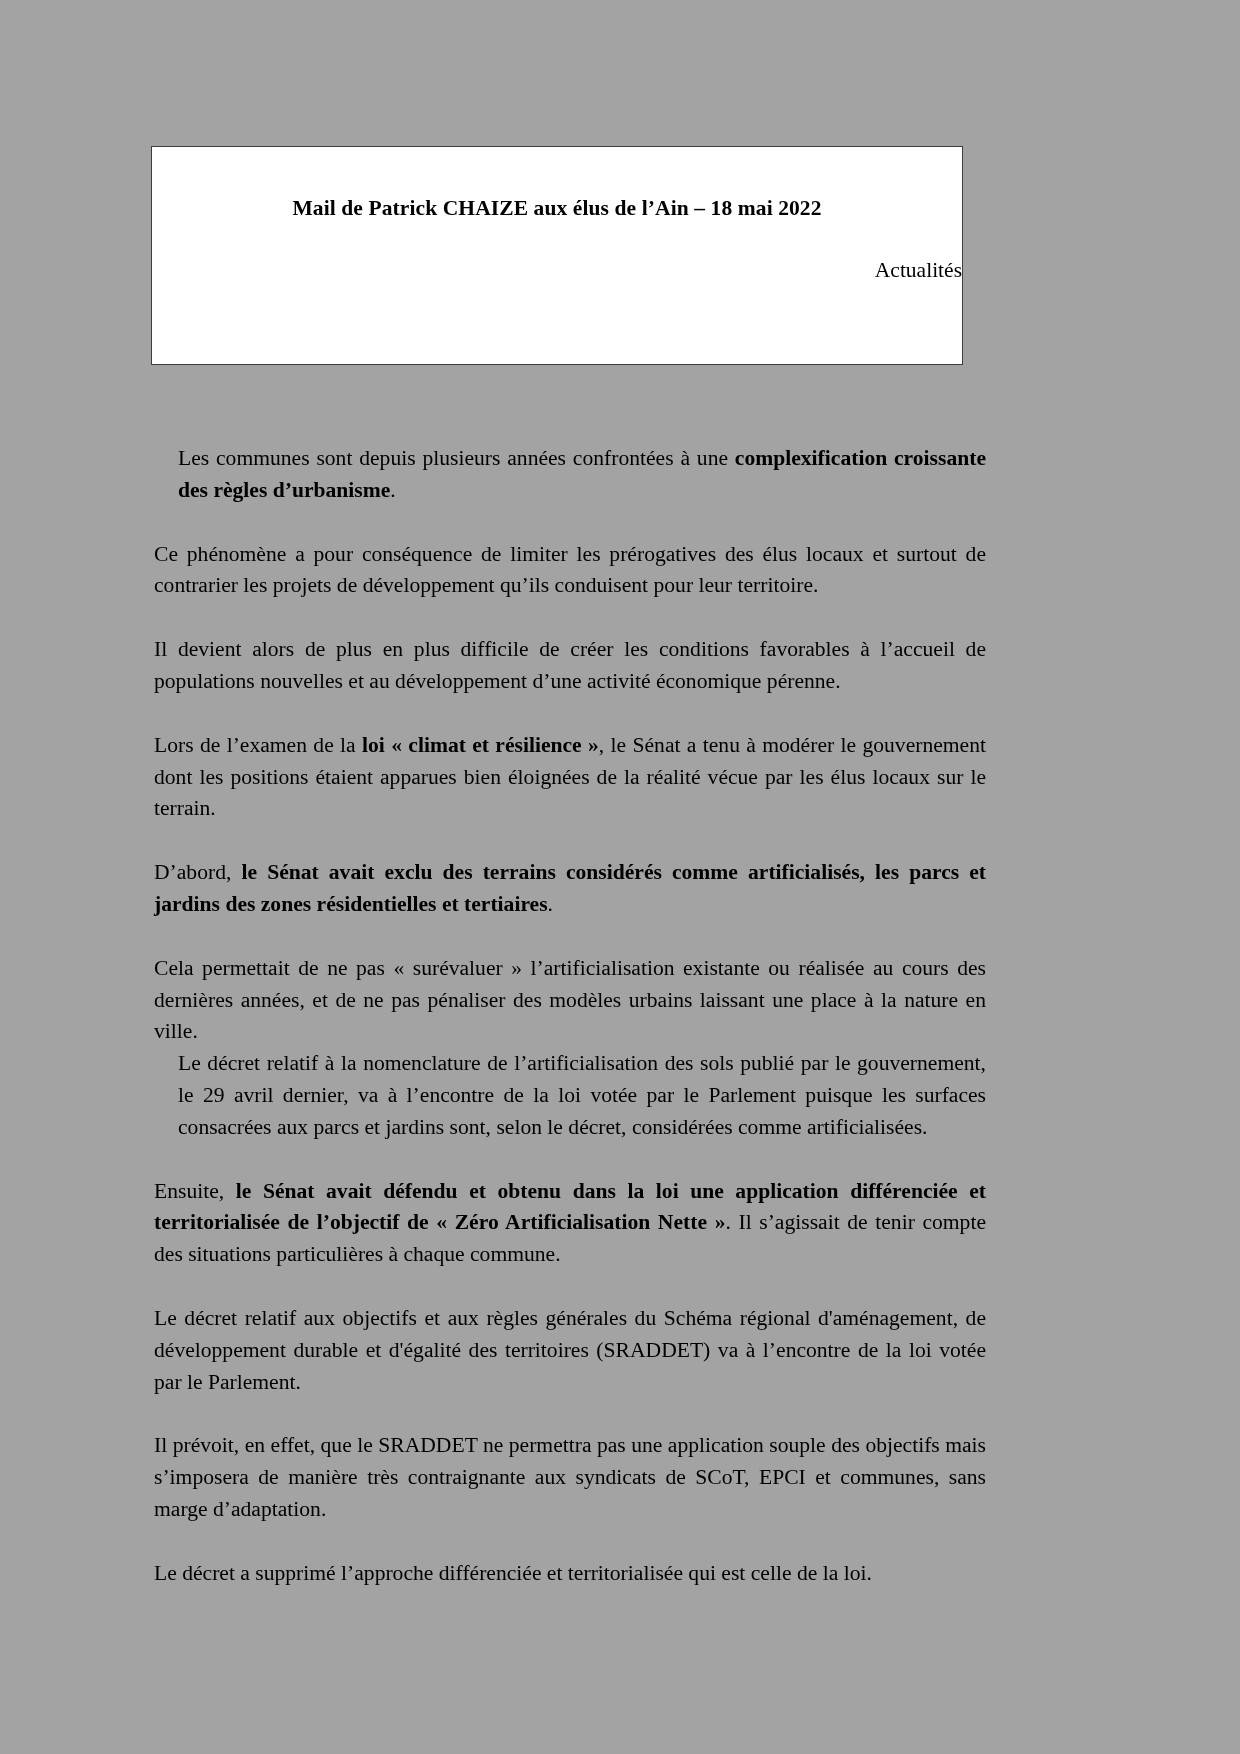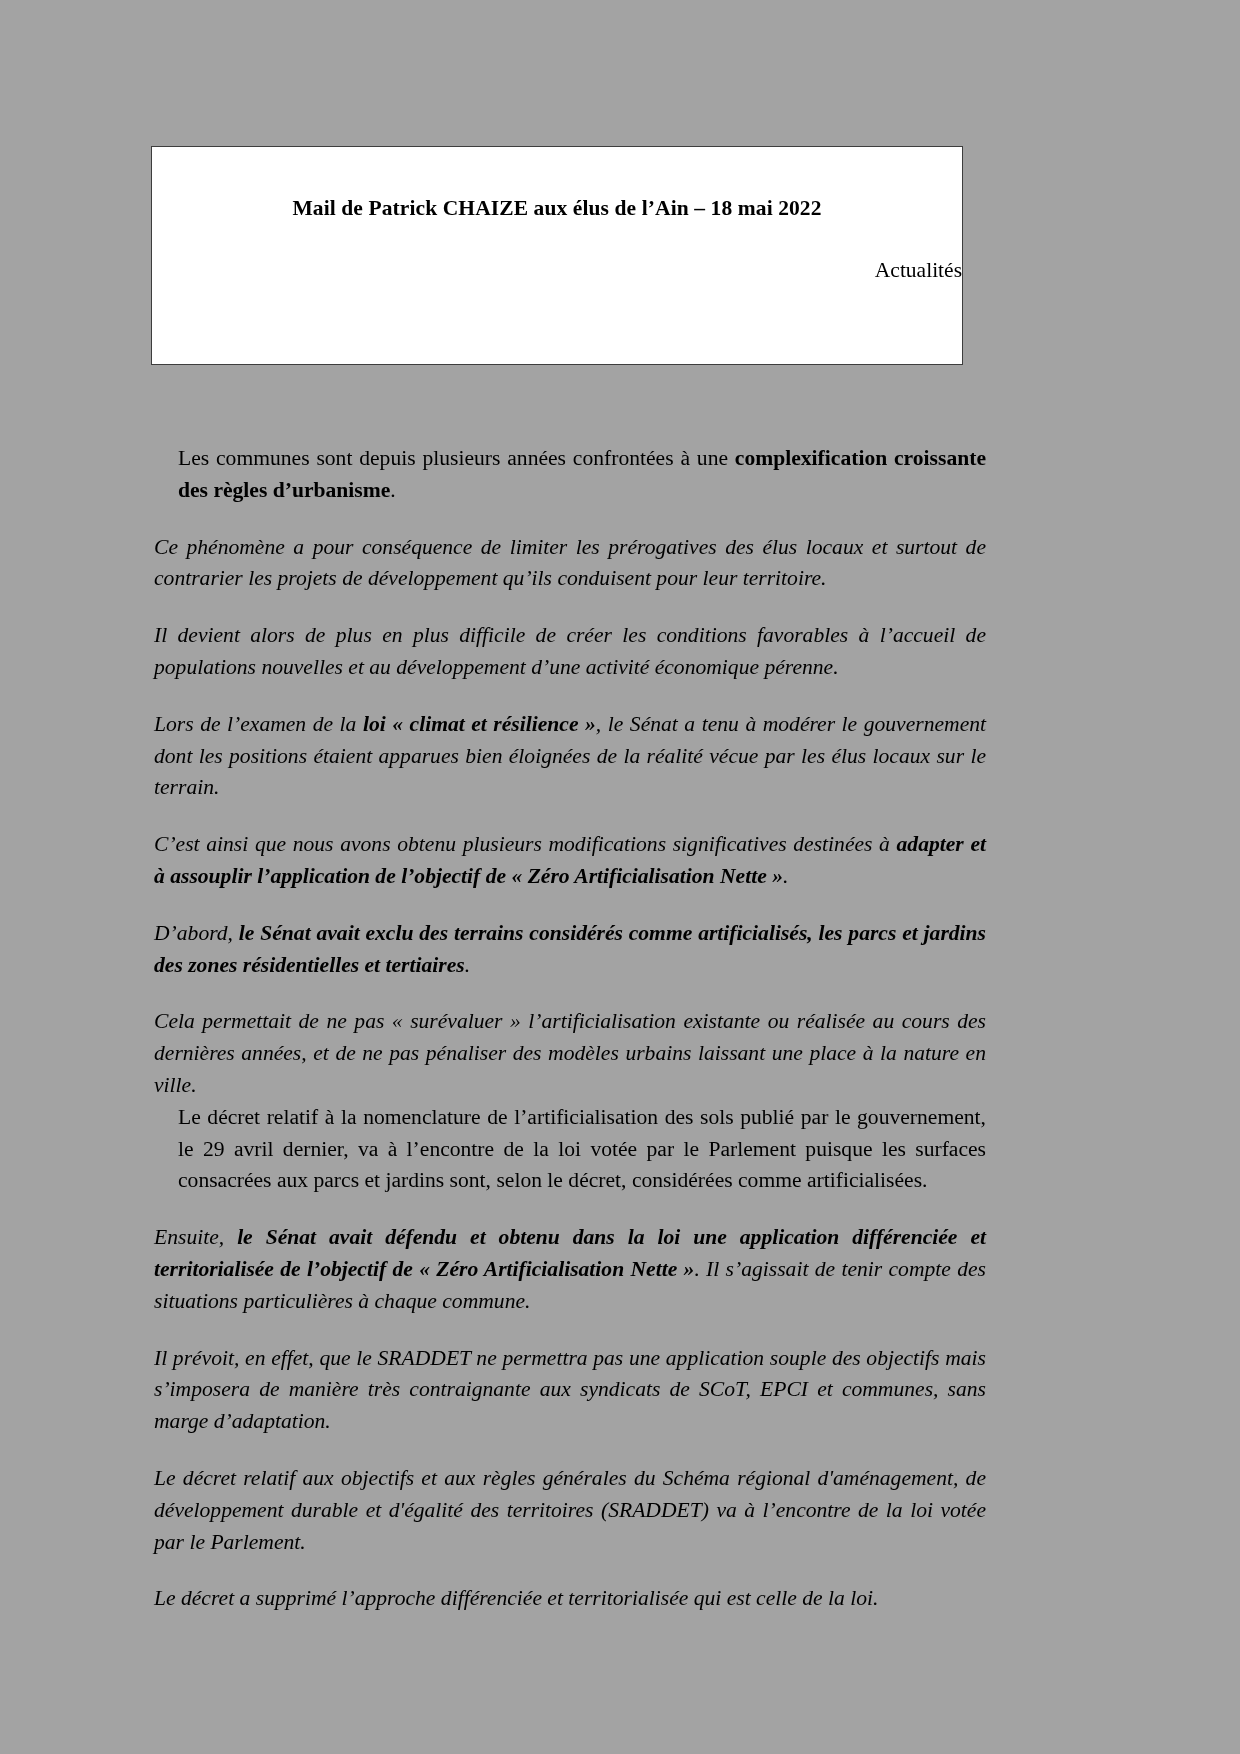--- a/index.html
+++ b/index.html
@@ -72,22 +72,21 @@
     margin: 0 0 0 0;
     font-size: 21.6px;
     line-height: 31.8px;
     text-align: justify;
     text-justify: inter-word;
     -webkit-hyphens: none;
     hyphens: none;
   }
 
   p.para.gap {
-    margin-top: 25px;
-    font-style: italic;
+    margin-top: 32px;
   }
 
   p.para.nogap {
     margin-top: 0;
     margin-left: 24px;
   }
 
   p.para.last-line-natural {
     text-align-last: left;
   }
@@ -109,31 +108,30 @@
   <div class="body-content">
 
     <p class="para nogap last-line-natural"><span>Les communes sont depuis plusieurs années confrontées à une </span><b>complexification croissante des règles d’urbanisme</b><span>.</span></p>
 
     <p class="para gap last-line-natural"><span>Ce phénomène a pour conséquence de limiter les prérogatives des élus locaux et surtout de contrarier les projets de développement qu’ils conduisent pour leur territoire.</span></p>
 
     <p class="para gap last-line-natural"><span>Il devient alors de plus en plus difficile de créer les conditions favorables à l’accueil de populations nouvelles et au développement d’une activité économique pérenne.</span></p>
 
     <p class="para gap last-line-natural"><span>Lors de l’examen de la </span><b>loi « climat et résilience »</b><span>, le Sénat a tenu à modérer le gouvernement dont les positions étaient apparues bien éloignées de la réalité vécue par les élus locaux sur le terrain.</span></p>
 
-    <p class="para gap last-line-natural"><span>C’est ainsi que nous avons obtenu plusieurs modifications significatives destinées à </span><b>adapter et à assouplir l’application de l’objectif de « Zéro Artificialisation Nette »</b><span>.</span></p>
 
     <p class="para gap last-line-natural"><span>D’abord, </span><b>le Sénat avait exclu des terrains considérés comme artificialisés, les parcs et jardins des zones résidentielles et tertiaires</b><span>.</span></p>
 
     <p class="para gap last-line-natural"><span>Cela permettait de ne pas « surévaluer » l’artificialisation existante ou réalisée au cours des dernières années, et de ne pas pénaliser des modèles urbains laissant une place à la nature en ville.</span></p>
 
     <p class="para nogap last-line-natural"><span>Le décret relatif à la nomenclature de l’artificialisation des sols publié par le gouvernement, le 29 avril dernier, va à l’encontre de la loi votée par le Parlement puisque les surfaces consacrées aux parcs et jardins sont, selon le décret, considérées comme artificialisées.</span></p>
 
     <p class="para gap last-line-natural"><span>Ensuite, </span><b>le Sénat avait défendu et obtenu dans la loi une application différenciée et territorialisée de l’objectif de « Zéro Artificialisation Nette »</b><span>. Il s’agissait de tenir compte des situations particulières à chaque commune.</span></p>
 
+    <p class="para gap last-line-natural"><span>Le décret relatif aux objectifs et aux règles générales du Schéma régional d'aménagement, de développement durable et d'égalité des territoires (SRADDET) va à l’encontre de la loi votée par le Parlement.</span></p>
+
     <p class="para gap last-line-natural"><span>Il prévoit, en effet, que le SRADDET ne permettra pas une application souple des objectifs mais s’imposera de manière très contraignante aux syndicats de SCoT, EPCI et communes, sans marge d’adaptation.</span></p>
-
-    <p class="para gap last-line-natural"><span>Le décret relatif aux objectifs et aux règles générales du Schéma régional d'aménagement, de développement durable et d'égalité des territoires (SRADDET) va à l’encontre de la loi votée par le Parlement.</span></p>
 
     <p class="para gap last-line-natural"><span>Le décret a supprimé l’approche différenciée et territorialisée qui est celle de la loi.</span></p>
 
   </div>
 
 </div>
 
 </body></html>

